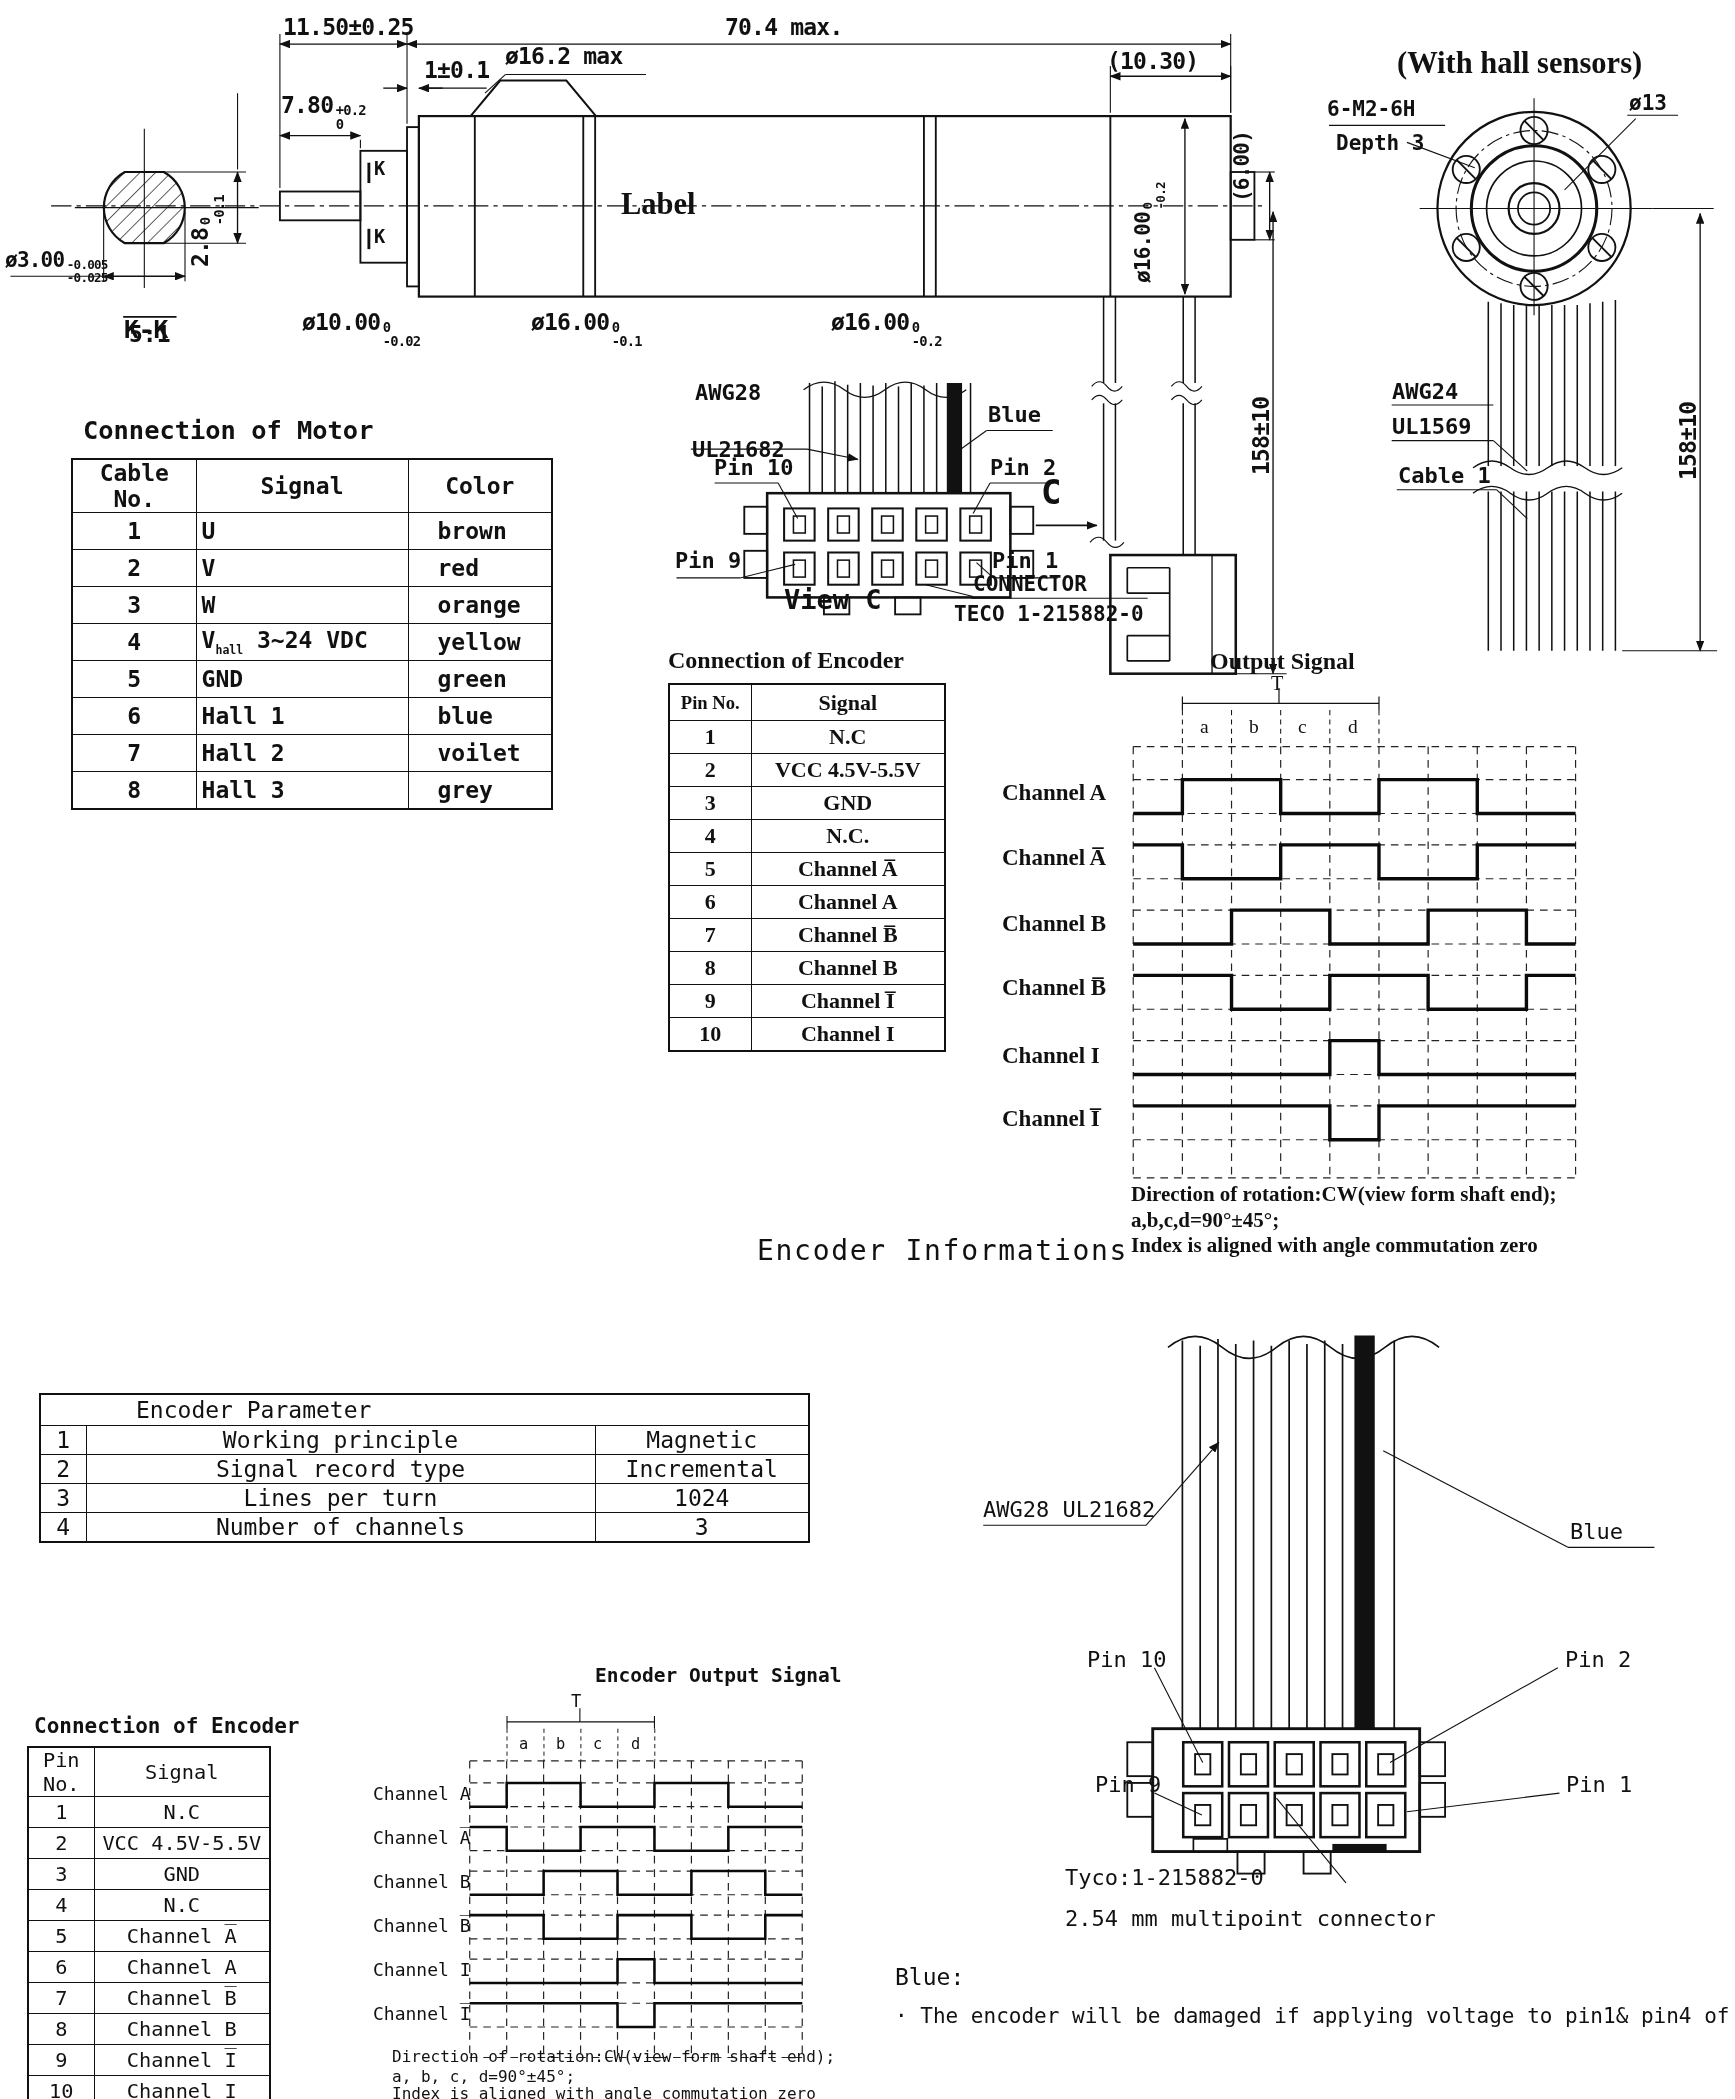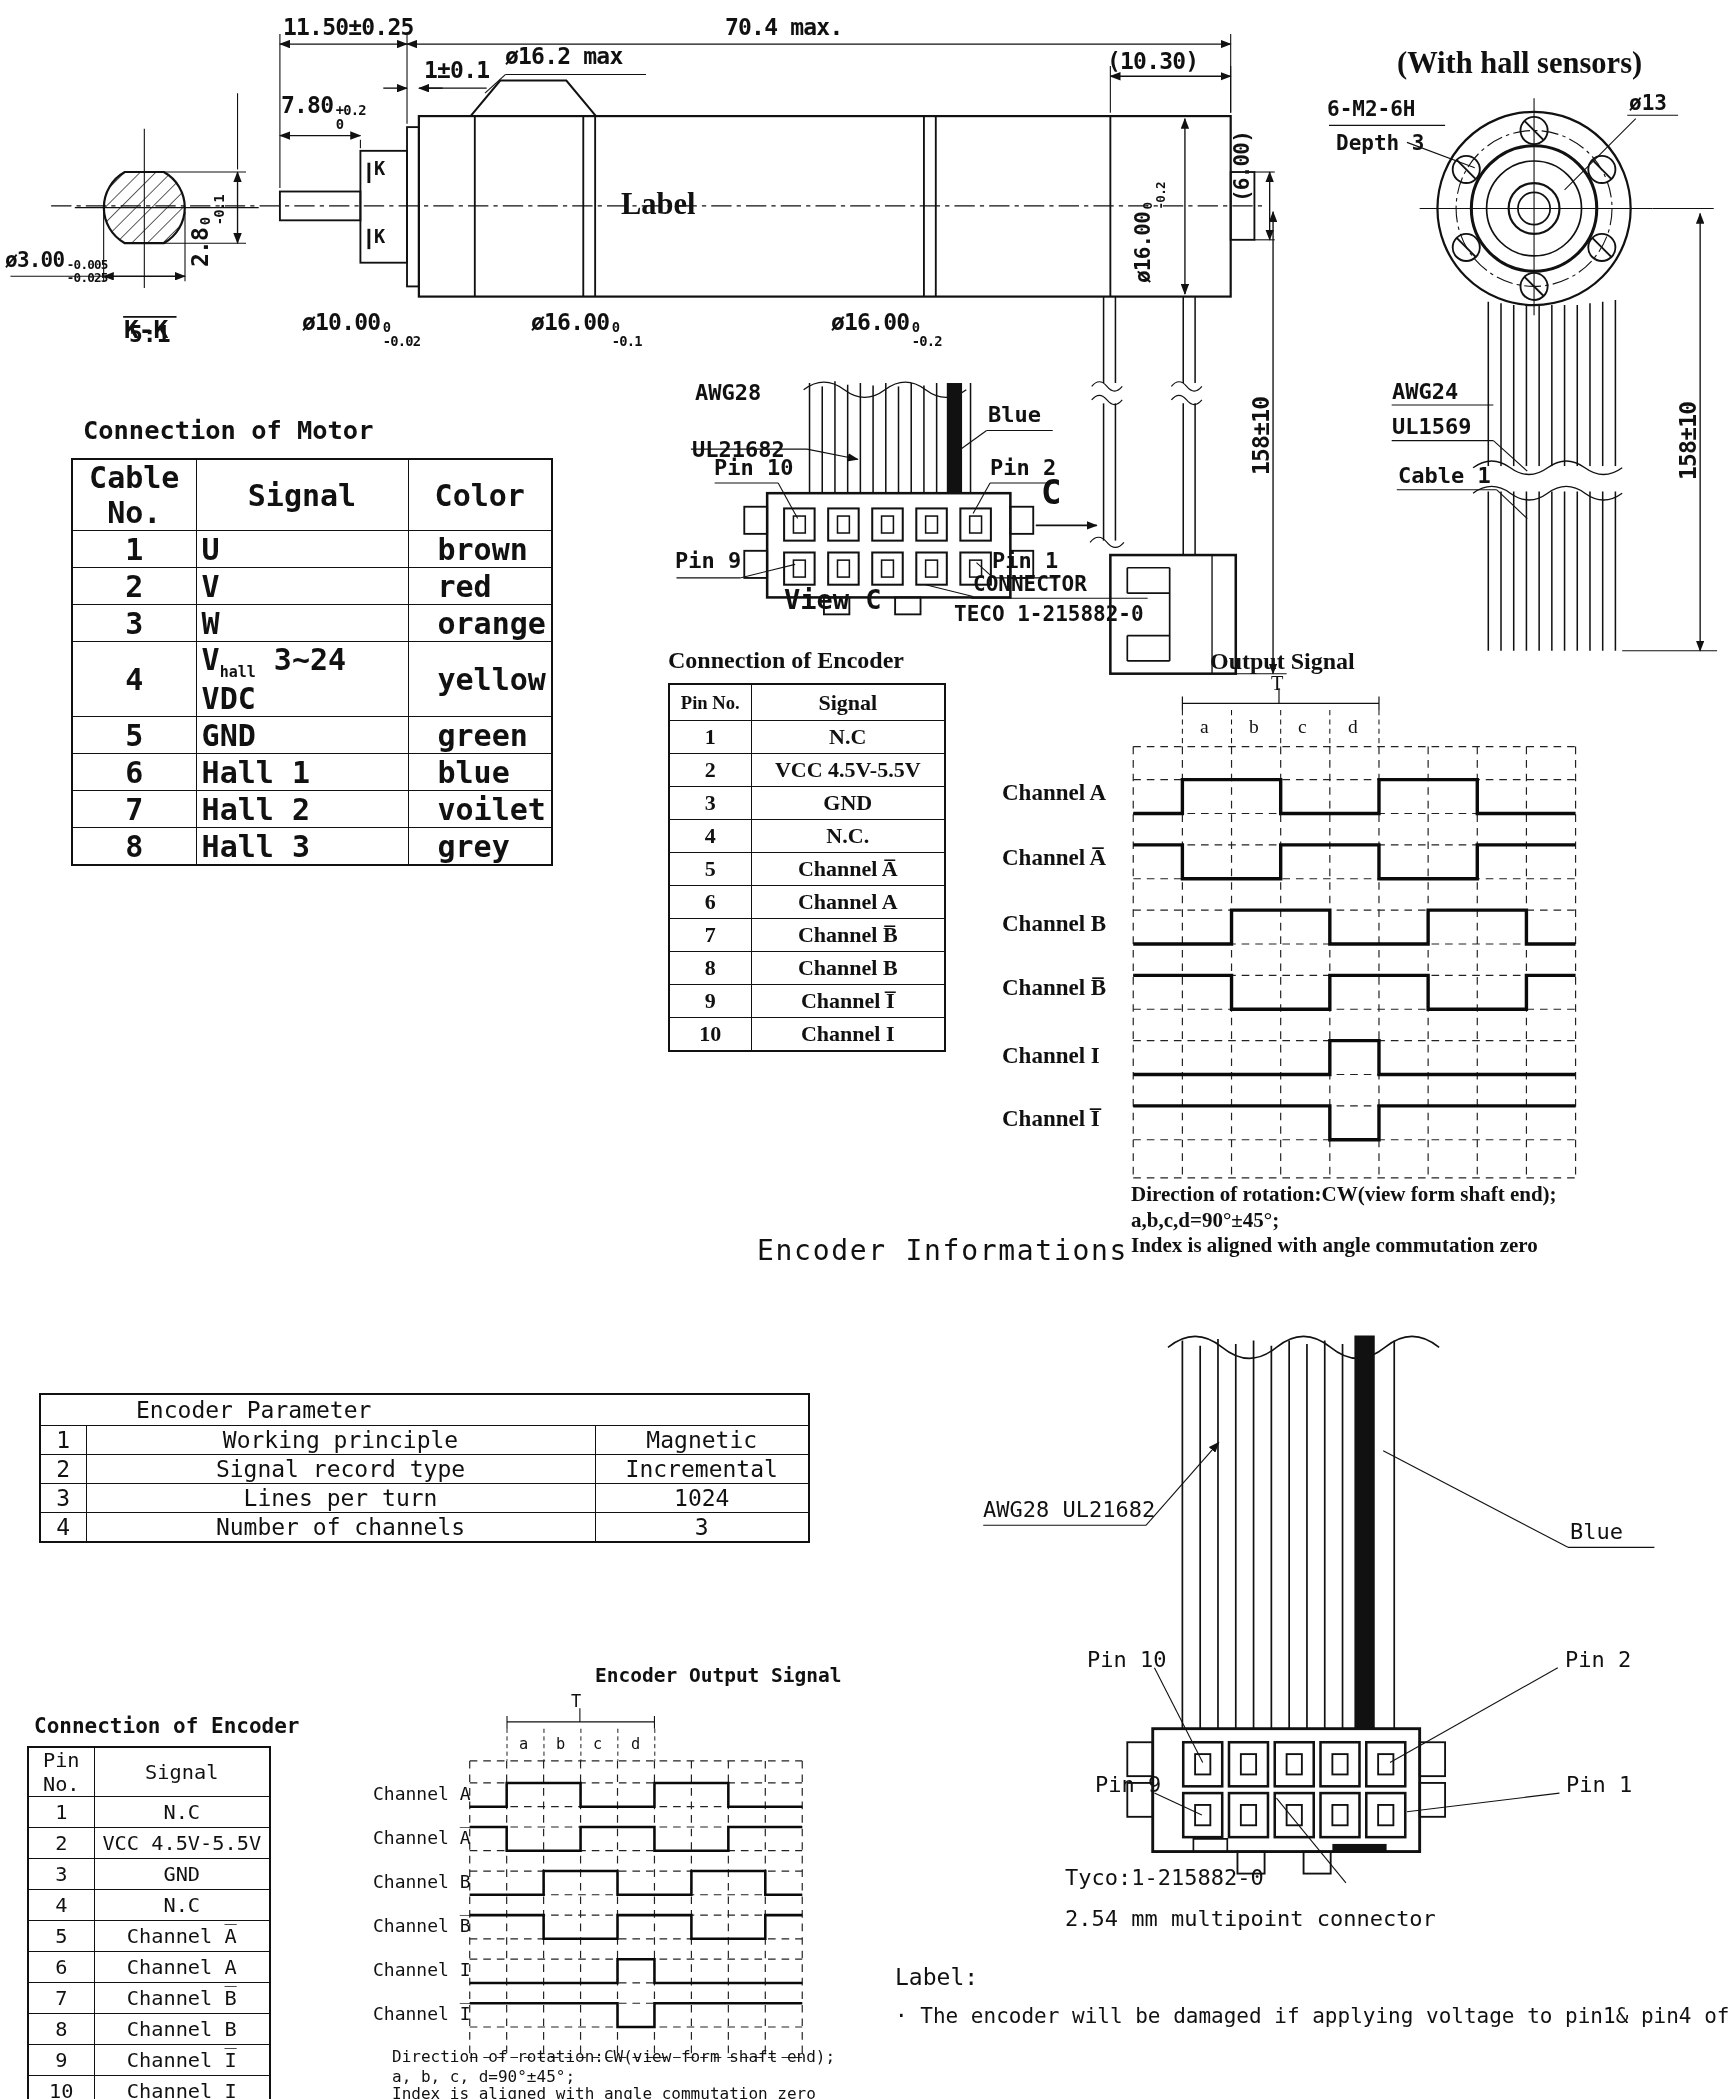--- a/index.html
+++ b/index.html
@@ -11,21 +11,21 @@
   .serif{font-family:"Liberation Serif", serif;}
   .b{font-weight:bold;}
   .rot{transform:rotate(-90deg);transform-origin:0 0;}
   .tol{display:inline-flex;flex-direction:column;font-size:0.60em;line-height:1.02;
        vertical-align:-0.15em;margin-left:2.5px;font-weight:bold;}
   .dimtx{font-size:23px;font-weight:bold;letter-spacing:-0.8px;}
   
   table{border-collapse:collapse;table-layout:fixed;background:#fff;}
   td,th{border:1.7px solid #111;padding:0 5.1px;overflow:hidden;}
   .t-outer{border:2.5px solid #111;}
-  #motor-table{position:absolute;left:71px;top:458px;width:480px;font-size:30px;font-weight:bold;}
+  #motor-table{position:absolute;left:71px;top:458px;width:480px;font-size:23px;font-weight:bold;}
   #motor-table td{height:36px;}
   #motor-table .hrow td{height:47px;text-align:center;}
   #enc-table-mid{position:absolute;left:668px;top:683px;width:276px;
       font-family:"Liberation Serif",serif;font-size:22px;font-weight:bold;}
   #enc-table-mid td{height:32px;text-align:center;}
   #enc-table-mid .hrow td{height:35px;}
   #param-table{position:absolute;left:39px;top:1393px;width:768px;font-size:23px;}
   #param-table td{height:28px;text-align:center;}
   #enc-table-bot{position:absolute;left:27px;top:1746px;width:242px;font-size:20.3px;}
   #enc-table-bot td{height:30px;text-align:center;}
@@ -725,17 +725,17 @@
 
 <div class="lb mono" style="left:983px;top:1498px;font-size:22px;">AWG28 UL21682</div>
 <div class="lb mono" style="left:1570px;top:1520px;font-size:22px;">Blue</div>
 <div class="lb mono" style="left:1087px;top:1648px;font-size:22px;">Pin 10</div>
 <div class="lb mono" style="left:1565px;top:1648px;font-size:22px;">Pin 2</div>
 <div class="lb mono" style="left:1095px;top:1773px;font-size:22px;">Pin 9</div>
 <div class="lb mono" style="left:1566px;top:1773px;font-size:22px;">Pin 1</div>
 <div class="lb mono" style="left:1065px;top:1866px;font-size:22px;">Tyco:1-215882-0</div>
 <div class="lb mono" style="left:1065px;top:1907px;font-size:22px;">2.54 mm multipoint connector</div>
 
-<div class="lb mono" style="left:895px;top:1965px;font-size:23px;">Label:</div>
+<div class="lb mono" style="left:895px;top:1965px;font-size:23px;">Blue:</div>
 <div class="lb mono" style="left:895px;top:2005px;font-size:21px;">· The encoder will be damaged if applying voltage to pin1&amp; pin4 of the connector.</div>
 
 </div>
 
 
 </body></html>

